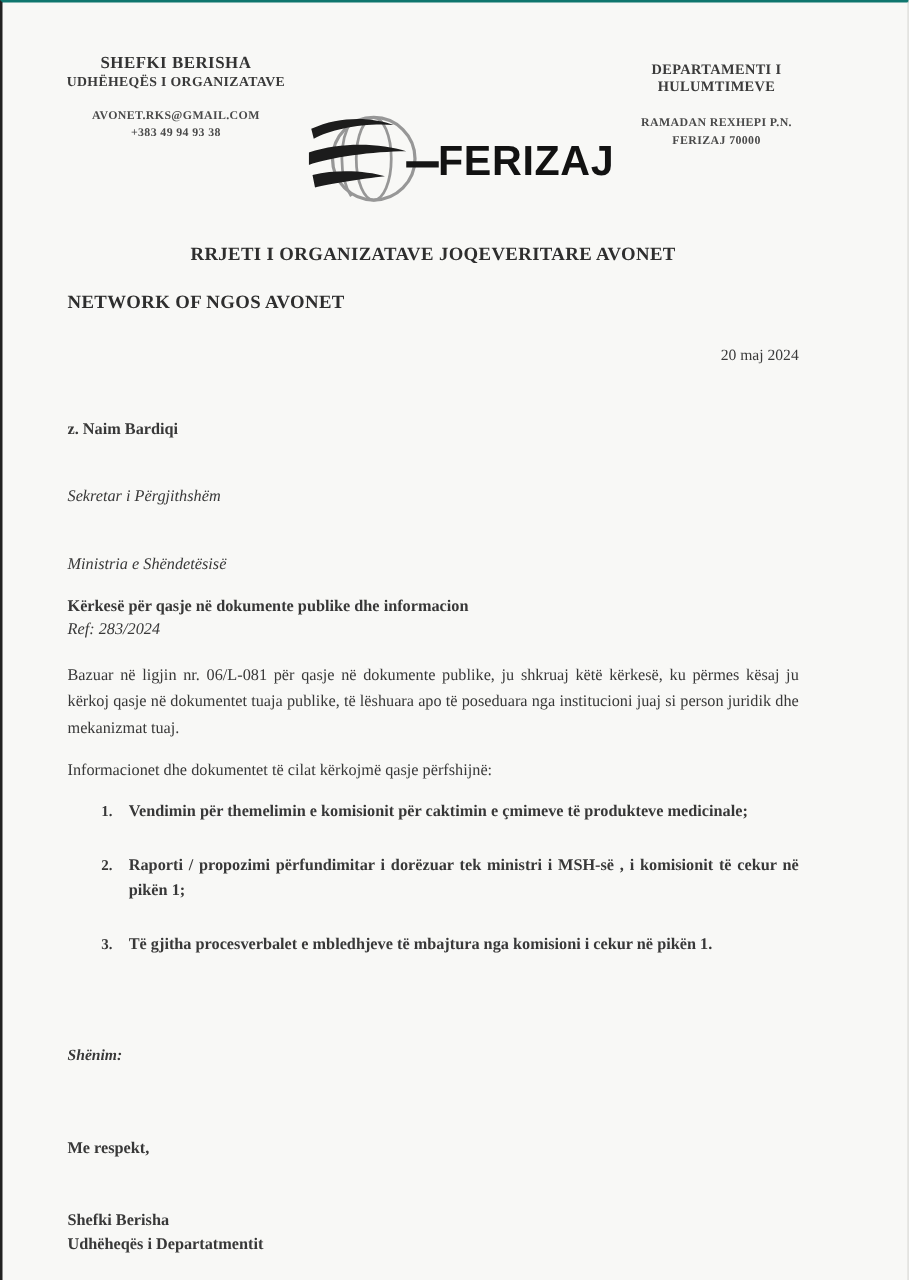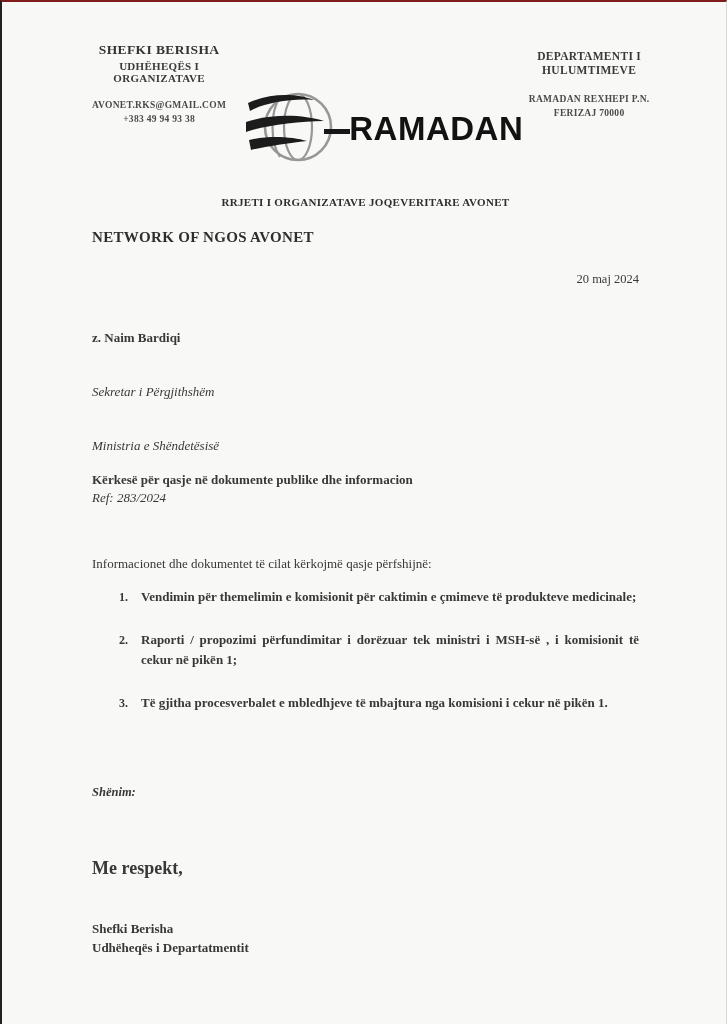--- a/index.html
+++ b/index.html
@@ -1,25 +1,25 @@
 <!DOCTYPE html>
 <html><head>
 <meta charset="utf-8">
 <style>
   html,body{margin:0;padding:0;background:#e9e9e7;}
   .page{
     position:relative;
     width:727px;height:1024px;
     margin:0 auto;
     background:#f8f8f6;
-    border-top:2px solid #7f1d1d;
+    border-top:2px solid #0f766e;
     border-left:2px solid #222;
     border-right:1px solid #d8d8d4;
     box-sizing:border-box;
-    padding:40px 87px 34px 90px;
+    padding:40px 87px 34px 52px;
     display:flex;flex-direction:column;
     font-family:"Liberation Serif","DejaVu Serif",serif;
     color:#383838;
     overflow:hidden;
   }
   
   .header-row{display:flex;justify-content:space-between;align-items:flex-start;}
   .lh-left{width:234px;text-align:center;margin-left:-14px;}
   .lh-right{width:190px;text-align:center;margin-top:6px;margin-right:-16px;}
   .lh-name{font-weight:bold;font-size:13.5px;letter-spacing:.4px;color:#333;}
@@ -31,43 +31,43 @@
   
   .logo{display:flex;align-items:center;margin-top:44px;margin-left:6px;}
   .logo svg{display:block;}
   .logo-dash{width:26px;height:5px;background:#161616;margin-left:-14px;margin-top:8px;}
   .logo-text{
     font-family:"Liberation Sans","DejaVu Sans",sans-serif;
     font-weight:800;font-size:33px;letter-spacing:.5px;color:#121212;
     margin-left:-1px;margin-top:4px;transform:scaleY(1.02);
   }
   
-  .title{margin-top:28px;text-align:center;font-weight:bold;font-size:11px;letter-spacing:.3px;color:#2e2e2e;}
+  .title{margin-top:28px;text-align:center;font-weight:bold;font-size:15px;letter-spacing:.3px;color:#2e2e2e;}
   .title2{margin-top:21px;text-align:left;font-weight:bold;font-size:15px;letter-spacing:.3px;color:#2e2e2e;}
   .date{margin-top:26px;text-align:right;font-size:12.5px;color:#3a3a3a;}
   
   .recipient{margin-top:42px;font-size:13px;line-height:1.38;}
   .recipient .name{font-weight:bold;}
   .recipient .it{font-style:italic;margin-top:36px;}
   .subject{margin-top:16px;font-size:13px;line-height:1.38;}
   .subject .t{font-weight:bold;}
   .subject .ref{font-style:italic;}
   
   .salutation{margin-top:34px;font-size:13px;}
   .para{margin-top:17px;font-size:13px;line-height:1.62;text-align:justify;}
-  .list-intro{margin-top:49px;font-size:13px;}
+  .list-intro{margin-top:16px;font-size:13px;}
   .list{margin-top:15px;}
   .list-item{display:flex;margin-bottom:23px;font-weight:bold;font-size:13px;line-height:1.55;}
   .list-num{width:22px;flex:none;margin-left:27px;font-size:12px;padding-top:1px;}
   .list-text{flex:1;text-align:justify;}
   .note{margin-top:46px;display:flex;font-size:12.5px;font-style:italic;line-height:1.6;}
   .note-label{font-weight:bold;flex:none;width:56px;}
   .note-text{flex:1;text-align:justify;}
   
-  .closing{margin-top:56px;font-weight:bold;font-size:18px;}
+  .closing{margin-top:56px;font-weight:bold;font-size:13px;}
   .signature{margin-top:41px;font-weight:bold;font-size:13px;line-height:1.42;}
 </style>
 </head>
 <body>
 
 <div class="page">
 
   <div class="header-row">
     <div class="lh-left">
       <div class="lh-name">SHEFKI BERISHA</div>
@@ -83,21 +83,21 @@
         <svg width="92" height="82" viewBox="0 0 92 82">
           <circle cx="52" cy="41" r="33" fill="none" stroke="#979797" stroke-width="2.6"></circle>
           <ellipse cx="52" cy="41" rx="14" ry="33" fill="none" stroke="#979797" stroke-width="2.2"></ellipse>
           <path d="M34 11 C 24 26, 24 56, 34 71" fill="none" stroke="#979797" stroke-width="2.2"></path>
           <path d="M2 17 C 26 6, 52 8, 68 14 C 46 12, 18 17, 4 25 Z" fill="#1c1c1c"></path>
           <path d="M0 36 C 28 27, 58 29, 78 35 C 52 35, 16 40, 0 46 Z" fill="#1c1c1c"></path>
           <path d="M3 54 C 24 49, 47 51, 61 55 C 42 57, 17 61, 5 64 Z" fill="#1c1c1c"></path>
         </svg>
       </span>
       <span class="logo-dash"></span>
-      <span class="logo-text">RAMADAN</span>
+      <span class="logo-text">FERIZAJ</span>
     </div>
 
     <div class="lh-right">
       <div class="lh-sub">DEPARTAMENTI I</div>
       <div class="lh-sub">HULUMTIMEVE</div>
       <div class="lh-contact">
         <div>RAMADAN REXHEPI P.N.</div>
         <div>FERIZAJ 70000</div>
       </div>
     </div>
@@ -112,20 +112,21 @@
     <div class="it">Sekretar i Përgjithshëm</div>
     <div class="it">Ministria e Shëndetësisë</div>
   </div>
 
   <div class="subject">
     <div class="t">Kërkesë për qasje në dokumente publike dhe informacion</div>
     <div class="ref">Ref: 283/2024</div>
   </div>
 
 
+  <div class="para">Bazuar në ligjin nr. 06/L-081 për qasje në dokumente publike, ju shkruaj këtë kërkesë, ku përmes kësaj ju kërkoj qasje në dokumentet tuaja publike, të lëshuara apo të poseduara nga institucioni juaj si person juridik dhe mekanizmat tuaj.</div>
 
   <div class="list-intro">Informacionet dhe dokumentet të cilat kërkojmë qasje përfshijnë:</div>
 
   <div class="list">
     <div class="list-item">
       <span class="list-num">1.</span>
       <span class="list-text">Vendimin për themelimin e komisionit për caktimin e çmimeve të produkteve medicinale;</span>
     </div>
     <div class="list-item">
       <span class="list-num">2.</span>

